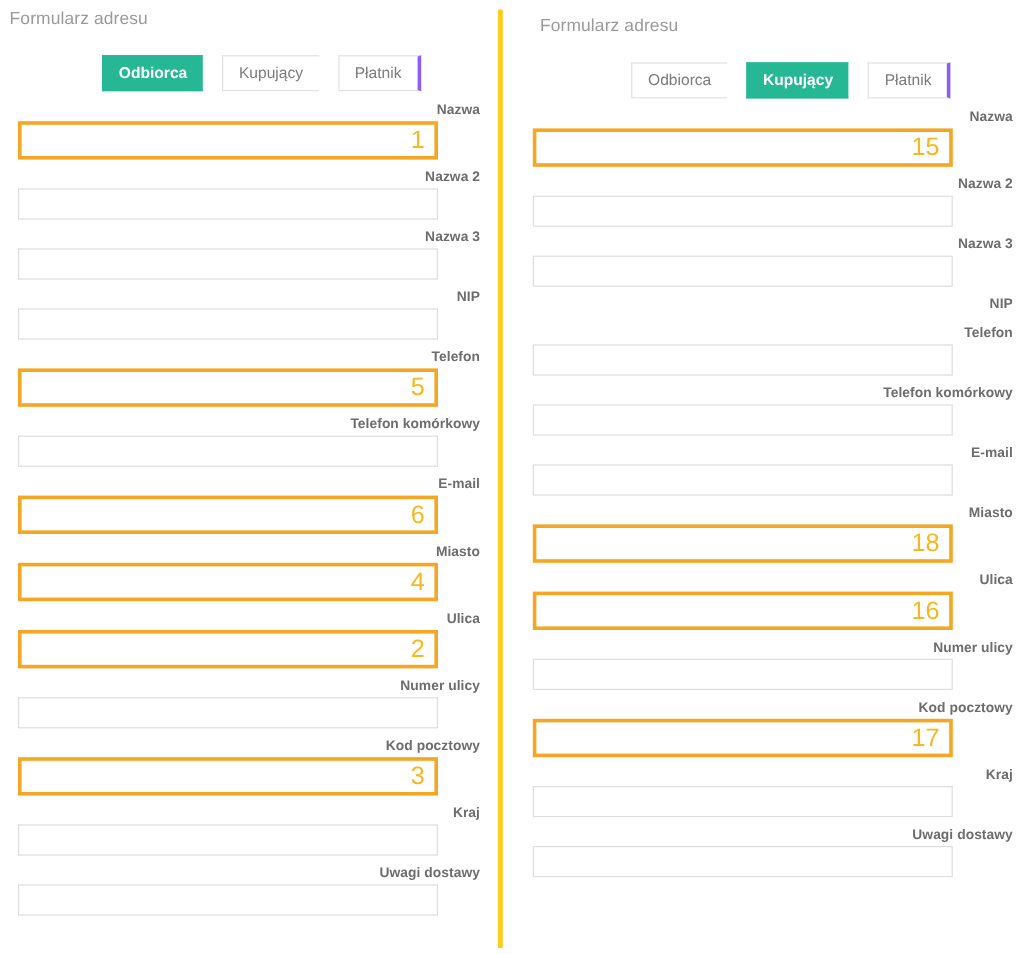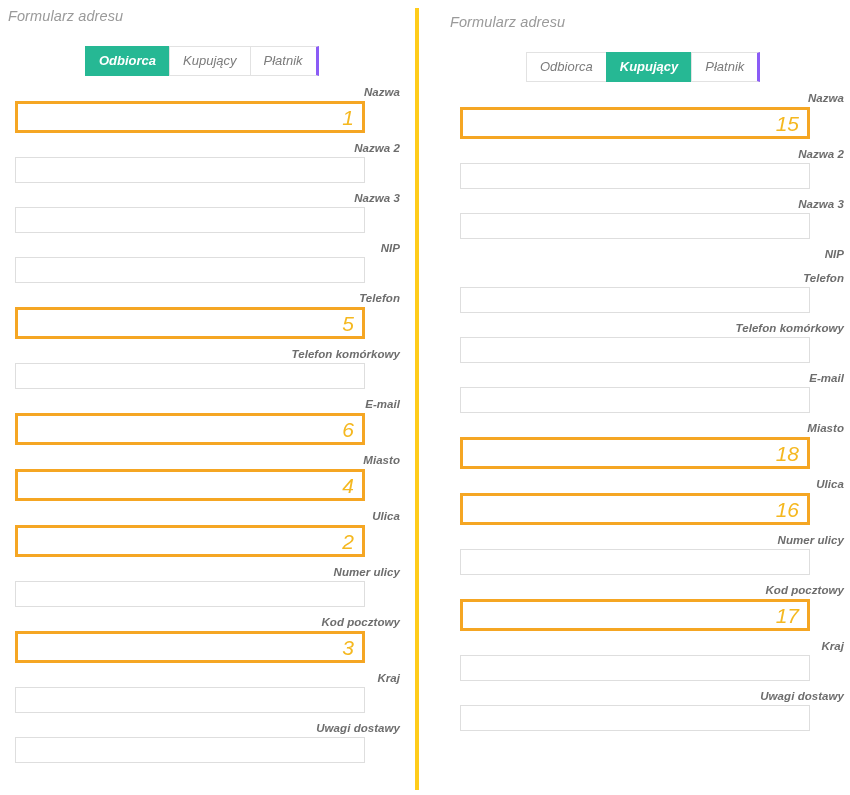--- a/index.html
+++ b/index.html
@@ -12,21 +12,20 @@
     height: 795px;
     font-family: "Liberation Sans", sans-serif;
     position: relative;
     overflow: hidden;
   }
 
   .stage {
     position: relative;
     width: 754px;
     height: 795px;
-    font-style: italic;
   }
 
   
   .divider {
     position: absolute;
     left: 415px;
     top: 8px;
     width: 4px;
     height: 782px;
     background: #FFCC1A;
@@ -48,20 +47,21 @@
     padding-left: 8px;
     margin: 0 0 22px 0;
   }
   .panel-right .panel-title { padding-left: 6px; }
 
   
   .tabbar {
     display: flex;
     margin: 0 0 10px 0;
     padding-left: 85px;
+    gap: 16px;
   }
   .panel-right .tabbar { padding-left: 82px; }
 
   .tab {
     font-size: 13px;
     color: #7b7b7b;
     background: #ffffff;
     border: 1px solid #e2e2e2;
     border-right: none;
     padding: 7px 13px 8px 13px;
@@ -116,21 +116,21 @@
     color: #F5B820;
     font-weight: 400;
     font-family: "Liberation Sans", sans-serif;
   }
 
   
   .panel-left  .field-input { width: 350px; margin-left: 15px; }
   .panel-left  .field-label { margin-left: 15px; }
 
   
-  .panel-right .field-input { width: 350px; margin-left: 16px; }
+  .panel-right .field-input { width: 350px; }
   .panel-right .field-label { margin-left: 16px; }
 </style>
 </head>
 <body>
 
 <div class="stage">
 
   <div class="divider"></div>
 
   <div class="panel panel-left">

